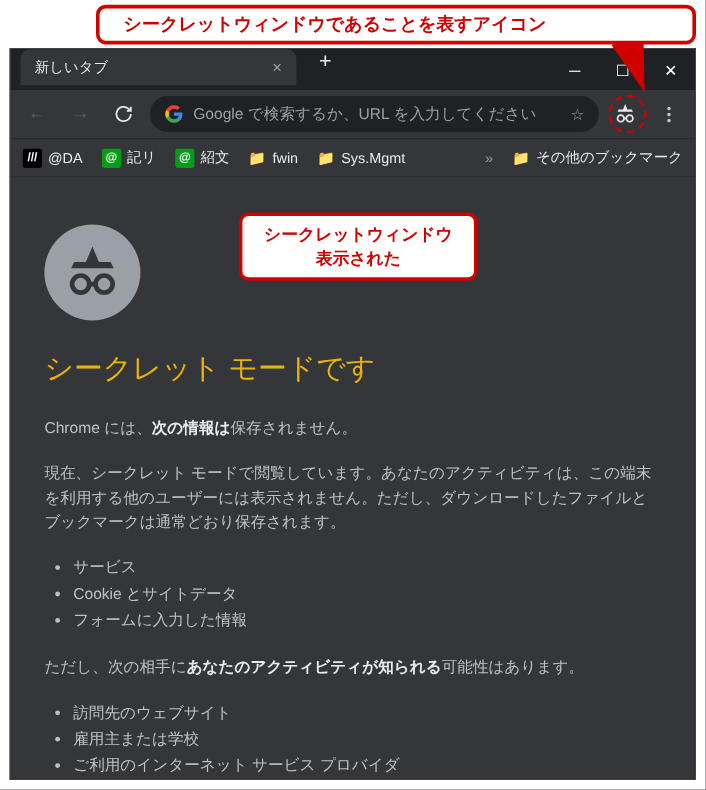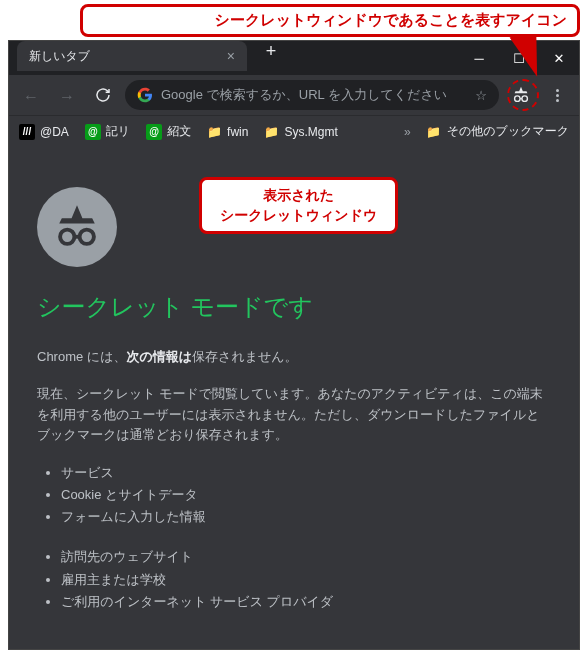--- a/index.html
+++ b/index.html
@@ -11,25 +11,25 @@
       position: relative;
     }
     .callout-top {
       position: absolute;
       top: 4px;
       left: 80px;
       right: 8px;
       background: #fff;
       border: 3px solid #d00000;
       border-radius: 8px;
-      padding: 4px 10px;
+      padding: 4px 20px;
       color: #d00000;
       font-weight: bold;
       font-size: 15px;
-      text-align: right;
+      text-align: left;
       z-index: 100;
     }
     .callout-arrow {
       position: absolute;
       top: 32px;
       right: 44px;
       width: 0;
       height: 0;
       border-left: 14px solid transparent;
       border-right: 14px solid transparent;
@@ -179,21 +179,21 @@
       width: 80px;
       height: 80px;
       background: #9aa0a6;
       border-radius: 50%;
       display: flex;
       align-items: center;
       justify-content: center;
       margin-bottom: 24px;
     }
     .content h1 {
-      color: #22c55e;
+      color: #eab308;
       font-size: 24px;
       font-weight: 400;
       margin-bottom: 24px;
       margin-top: 16px;
     }
     .content p {
       font-size: 13px;
       line-height: 1.6;
       margin-bottom: 16px;
     }
@@ -311,22 +311,22 @@
     <span class="bm-chevron">»</span>
     <div class="bm-other">
       <span class="folder-icon">📁</span>
       <span>その他のブックマーク</span>
     </div>
   </div>
 
   <div class="content">
 
     <div class="callout-mid">
+      <div>シークレットウィンドウ</div>
       <div>表示された</div>
-      <div>シークレットウィンドウ</div>
     </div>
 
     <div class="incognito-hero">
       <svg width="52" height="52" viewBox="0 0 24 24">
           <path fill="#35363a" d="M12 2l-2.5 6H5l-1.2 2.4h16.4L19 8h-4.5L12 2z"></path>
           <circle cx="7.5" cy="16.5" r="3.3" fill="none" stroke="#35363a" stroke-width="1.8"></circle>
           <circle cx="16.5" cy="16.5" r="3.3" fill="none" stroke="#35363a" stroke-width="1.8"></circle>
           <path stroke="#35363a" stroke-width="1.8" d="M10.8 16.5h2.4"></path>
         </svg>
     </div>
@@ -337,20 +337,23 @@
       <span>Chrome には、</span><span class="bold">次の情報は</span><span>保存されません。</span>
     </p>
 
     <p>現在、シークレット モードで閲覧しています。あなたのアクティビティは、この端末を利用する他のユーザーには表示されません。ただし、ダウンロードしたファイルとブックマークは通常どおり保存されます。</p>
     <ul>
       <li>サービス</li>
       <li>Cookie とサイトデータ</li>
       <li>フォームに入力した情報</li>
     </ul>
 
+    <p>
+      <span>ただし、次の相手に</span><span class="bold">あなたのアクティビティが知られる</span><span>可能性はあります。</span>
+    </p>
     <ul>
       <li>訪問先のウェブサイト</li>
       <li>雇用主または学校</li>
       <li>ご利用のインターネット サービス プロバイダ</li>
     </ul>
 
   </div>
 
 </div>
 

